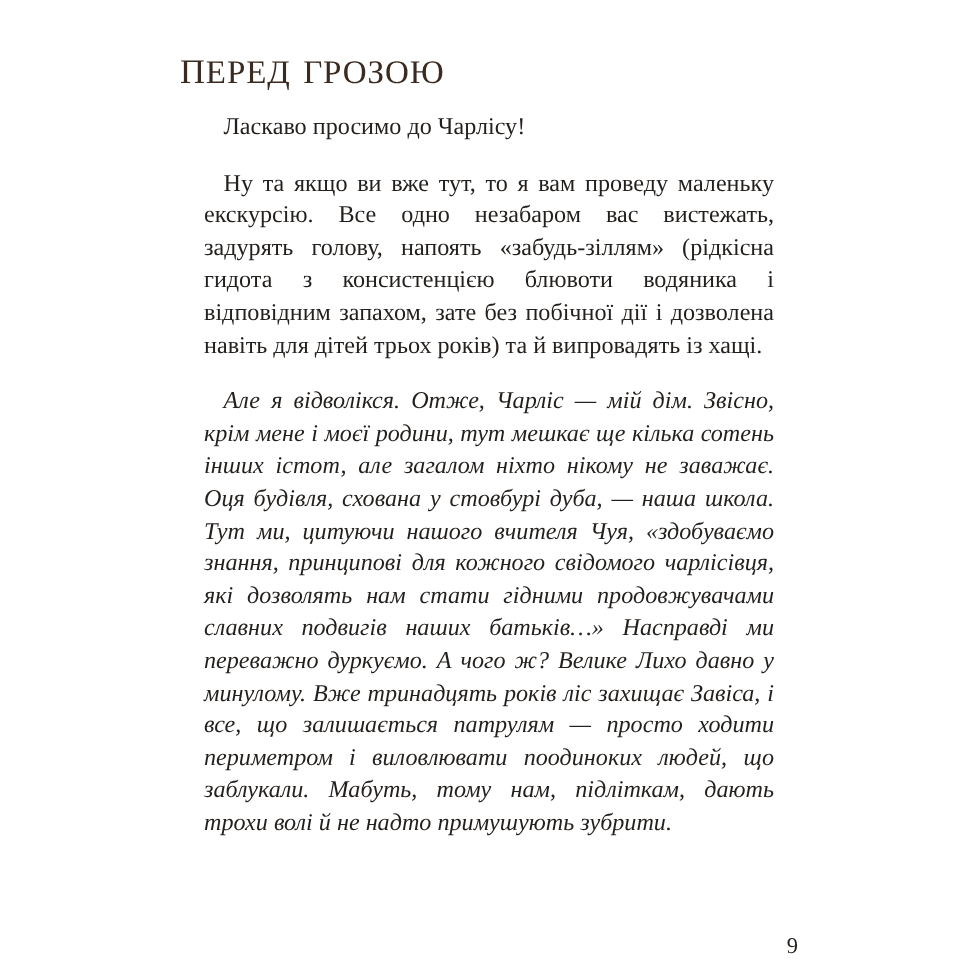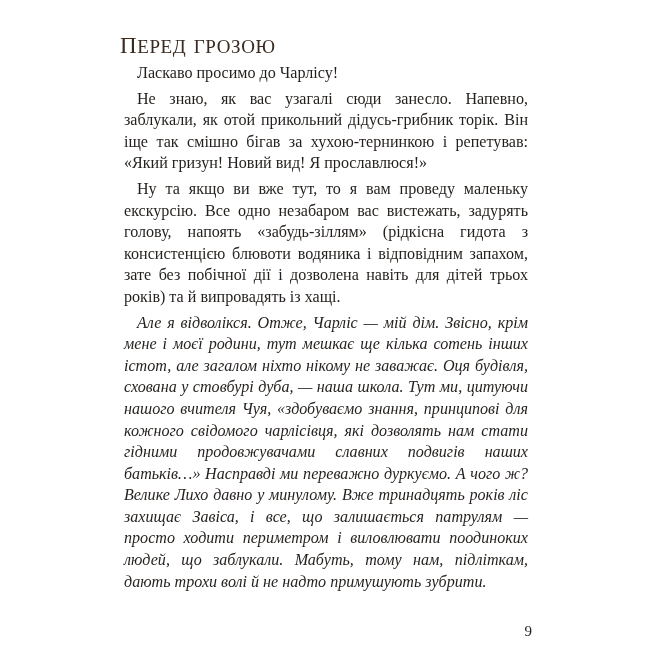--- a/index.html
+++ b/index.html
@@ -27,21 +27,21 @@
     background: #ffffff;
   }
 
   
   .chapter-title {
     position: absolute;
     left: 120px;
     top: 6px;
     width: 412px;
     font-family: "Liberation Serif", "DejaVu Serif", serif;
-    font-size: 27px;
+    font-size: 31px;
     line-height: 36px;
     letter-spacing: 0.6px;
     color: #3a2a20;
     font-weight: 400;
     font-variant: small-caps;
     text-transform: lowercase;
     white-space: nowrap;
   }
   
   .chapter-title::first-letter {
@@ -55,21 +55,21 @@
     top: 58px;
     width: 412px;
     font-size: 16.1px;
     line-height: 21.6px;
     text-align: justify;
     text-justify: inter-word;
     hyphens: manual;
     color: #231f1c;
   }
   .body-text p {
-    margin: 4px;
+    margin: 16px;
     text-indent: 13px;
     text-align: justify;
   }
   .body-text p:last-child {
     text-align: justify;
     font-style: italic;
   }
   
   .body-text p {
     text-align-last: left;
@@ -88,20 +88,19 @@
 </style>
 </head>
 <body>
 
 <div class="page">
 
   <h1 class="chapter-title">Перед грозою</h1>
 
   <div class="body-text">
     <p>Ласкаво просимо до Чарлісу!</p>
-    <p>Не знаю, як вас узагалі сюди занесло. Напевно, заблукали, як отой прикольний дідусь-грибник торік. Він іще так смішно бігав за хухою-тернинкою і репетував: «Який гризун! Новий вид! Я прославлюся!»</p>
     <p>Ну та якщо ви вже тут, то я вам проведу маленьку екскурсію. Все одно незабаром вас вистежать, задурять голову, напоять «забудь-зіллям» (рідкісна гидота з консистенцією блювоти водяника і відповідним запахом, зате без побічної дії і дозволена навіть для дітей трьох років) та й випровадять із хащі.</p>
     <p>Але я відволікся. Отже, Чарліс — мій дім. Звісно, крім мене і моєї родини, тут мешкає ще кілька сотень інших істот, але загалом ніхто нікому не заважає. Оця будівля, схована у стовбурі дуба, — наша школа. Тут ми, цитуючи нашого вчителя Чуя, «здобуваємо знання, принципові для кожного свідомого чарлісівця, які дозволять нам стати гідними продовжувачами славних подвигів наших батьків…» Насправді ми переважно дуркуємо. А чого ж? Велике Лихо давно у минулому. Вже тринадцять років ліс захищає Завіса, і все, що залишається патрулям — просто ходити периметром і виловлювати поодиноких людей, що заблукали. Мабуть, тому нам, підліткам, дають трохи волі й не надто примушують зубрити.</p>
   </div>
 
   <div class="folio">9</div>
 
 </div>
 
 </body></html>

